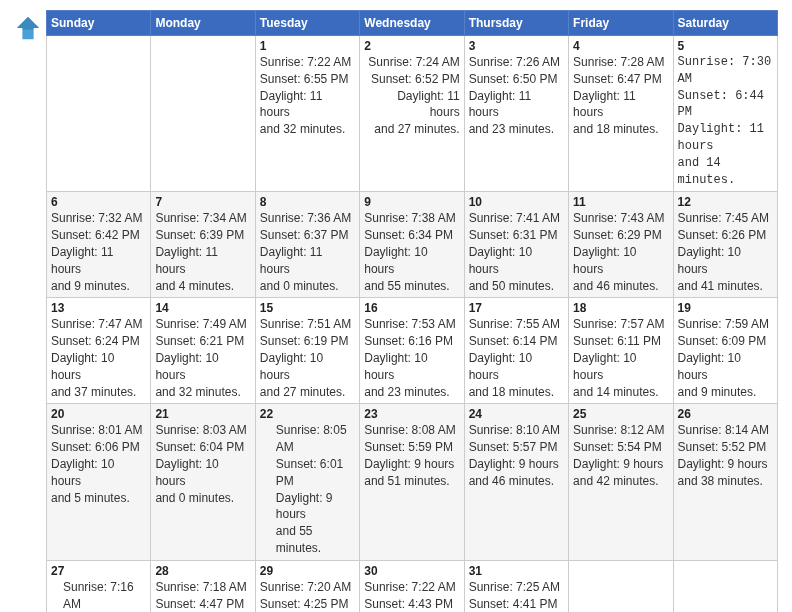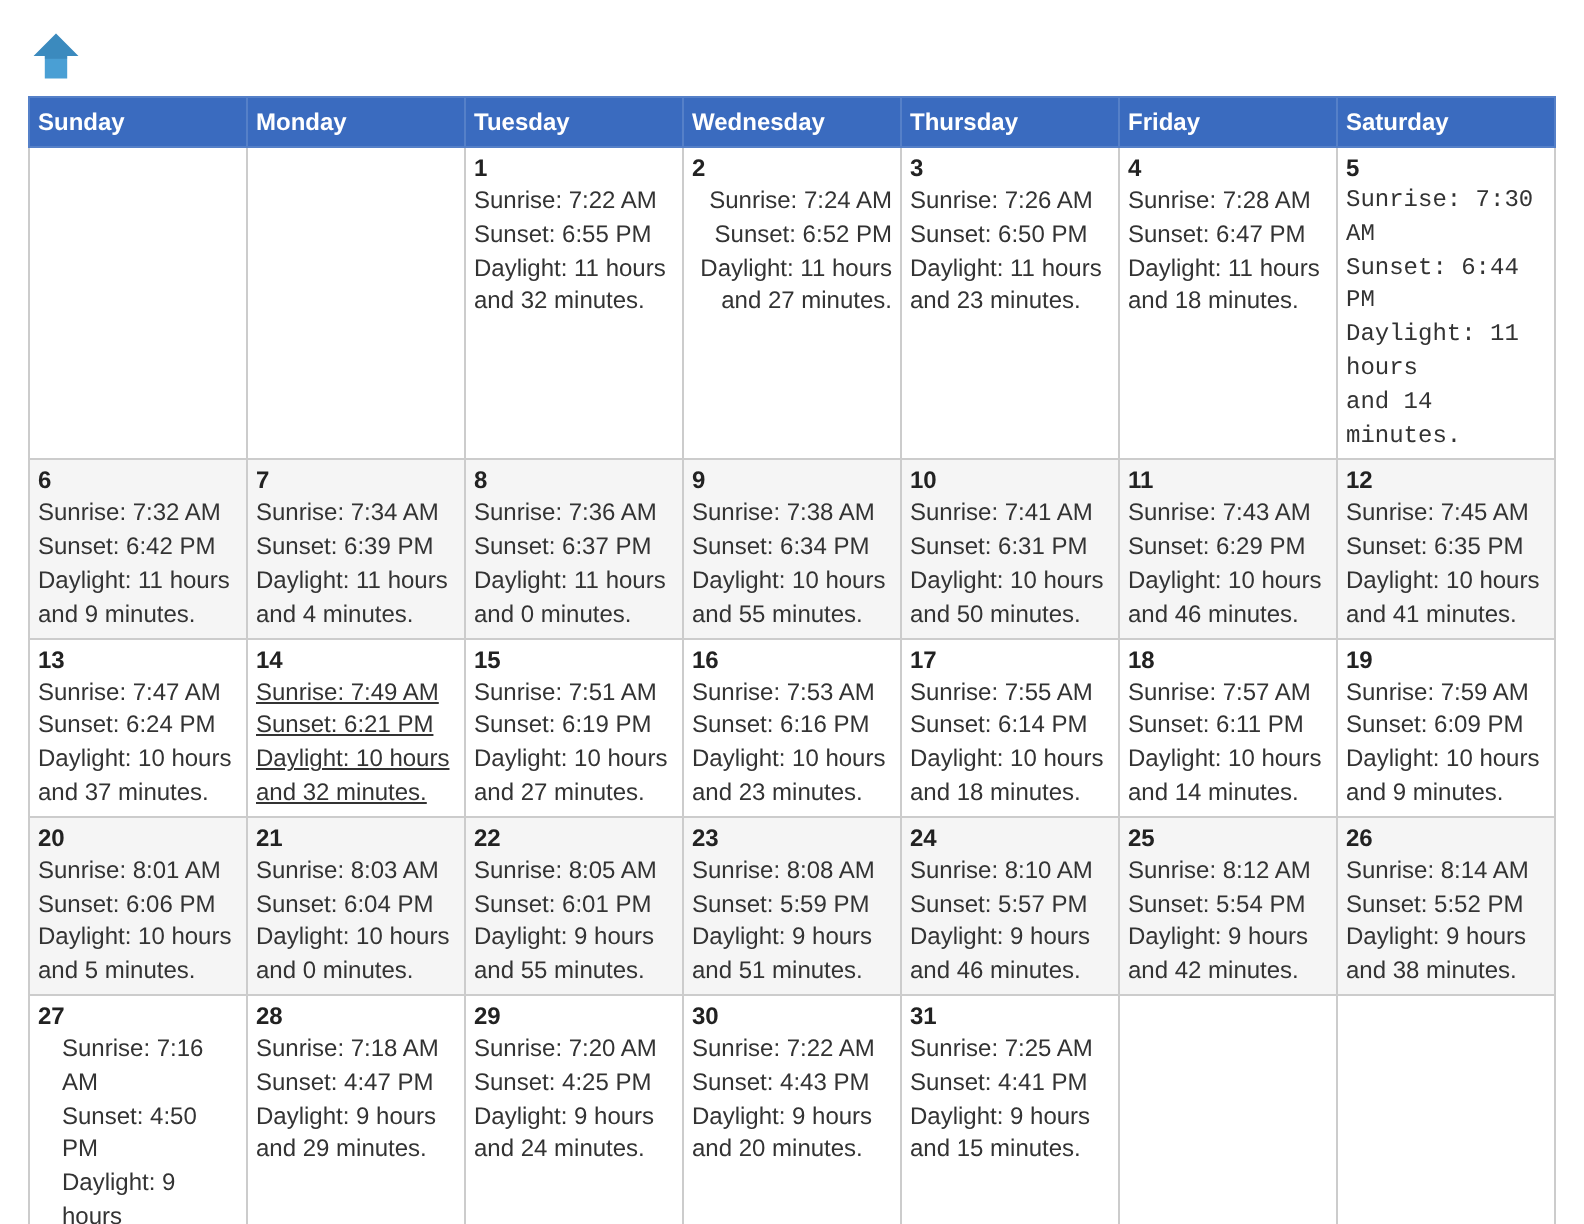--- a/index.html
+++ b/index.html
@@ -8,21 +8,21 @@
       background: #fff;
       width: 792px;
       height: 612px;
       overflow: hidden;
     }
     .page {
       width: 792px;
       height: 612px;
       padding: 10px 14px 10px 14px;
       display: flex;
-      flex-direction: column;
+      flex-direction: row;
     }
     .header {
       display: flex;
       justify-content: space-between;
       align-items: flex-start;
       margin-bottom: 6px;
     }
     .logo {
       display: flex;
       align-items: center;
@@ -215,36 +215,36 @@
           <td>
             <span class="day-number">11</span>
             <div class="day-info" style="white-space: pre-line;">Sunrise: 7:43 AM
 Sunset: 6:29 PM
 Daylight: 10 hours
 and 46 minutes.</div>
           </td>
           <td>
             <span class="day-number">12</span>
             <div class="day-info" style="white-space: pre-line;">Sunrise: 7:45 AM
-Sunset: 6:35 PM
+Sunset: 6:26 PM
 Daylight: 10 hours
 and 41 minutes.</div>
           </td>
         </tr>
         <tr>
           <td>
             <span class="day-number">13</span>
             <div class="day-info" style="white-space: pre-line;">Sunrise: 7:47 AM
 Sunset: 6:24 PM
 Daylight: 10 hours
 and 37 minutes.</div>
           </td>
           <td>
             <span class="day-number">14</span>
-            <div class="day-info" style="white-space: pre-line; text-decoration: underline;">Sunrise: 7:49 AM
+            <div class="day-info" style="white-space: pre-line;">Sunrise: 7:49 AM
 Sunset: 6:21 PM
 Daylight: 10 hours
 and 32 minutes.</div>
           </td>
           <td>
             <span class="day-number">15</span>
             <div class="day-info" style="white-space: pre-line;">Sunrise: 7:51 AM
 Sunset: 6:19 PM
 Daylight: 10 hours
 and 27 minutes.</div>
@@ -288,21 +288,21 @@
           </td>
           <td>
             <span class="day-number">21</span>
             <div class="day-info" style="white-space: pre-line;">Sunrise: 8:03 AM
 Sunset: 6:04 PM
 Daylight: 10 hours
 and 0 minutes.</div>
           </td>
           <td>
             <span class="day-number">22</span>
-            <div class="day-info" style="white-space: pre-line;">Sunrise: 8:05 AM
+            <div class="day-info" style="white-space: pre-line; margin-left: 16px;">Sunrise: 8:05 AM
 Sunset: 6:01 PM
 Daylight: 9 hours
 and 55 minutes.</div>
           </td>
           <td>
             <span class="day-number">23</span>
             <div class="day-info" style="white-space: pre-line;">Sunrise: 8:08 AM
 Sunset: 5:59 PM
 Daylight: 9 hours
 and 51 minutes.</div>

